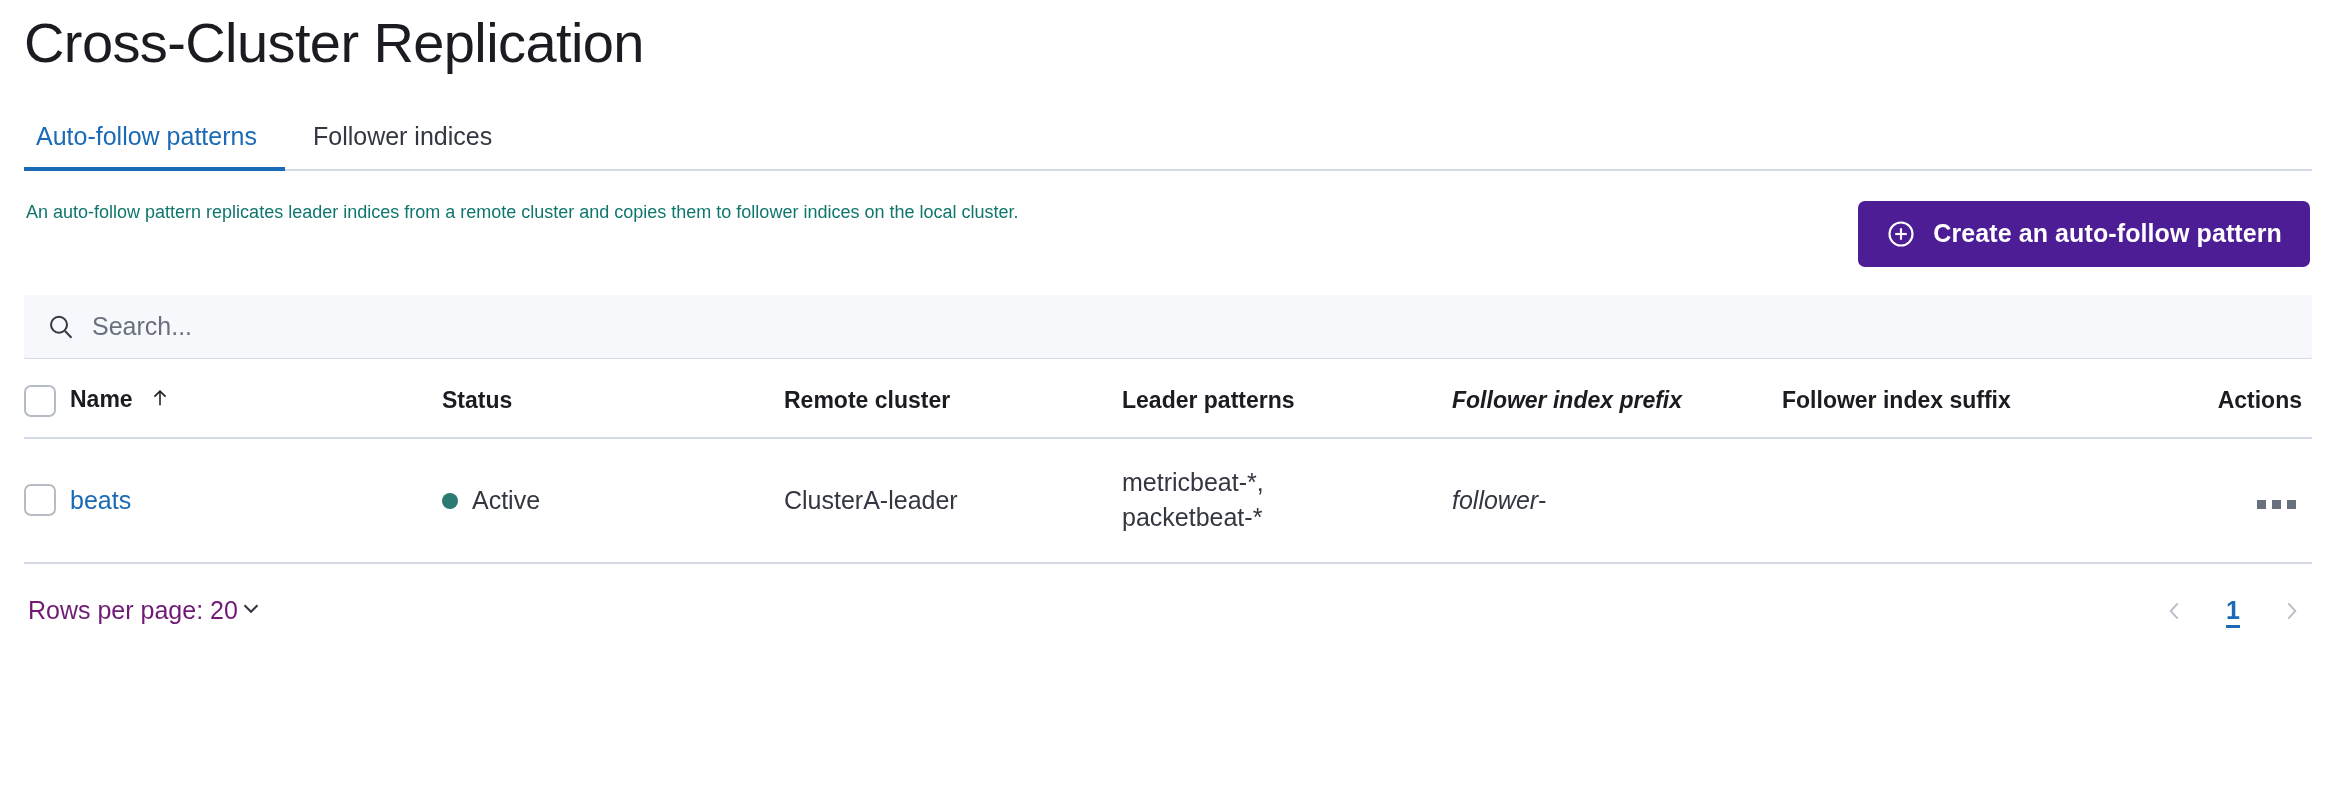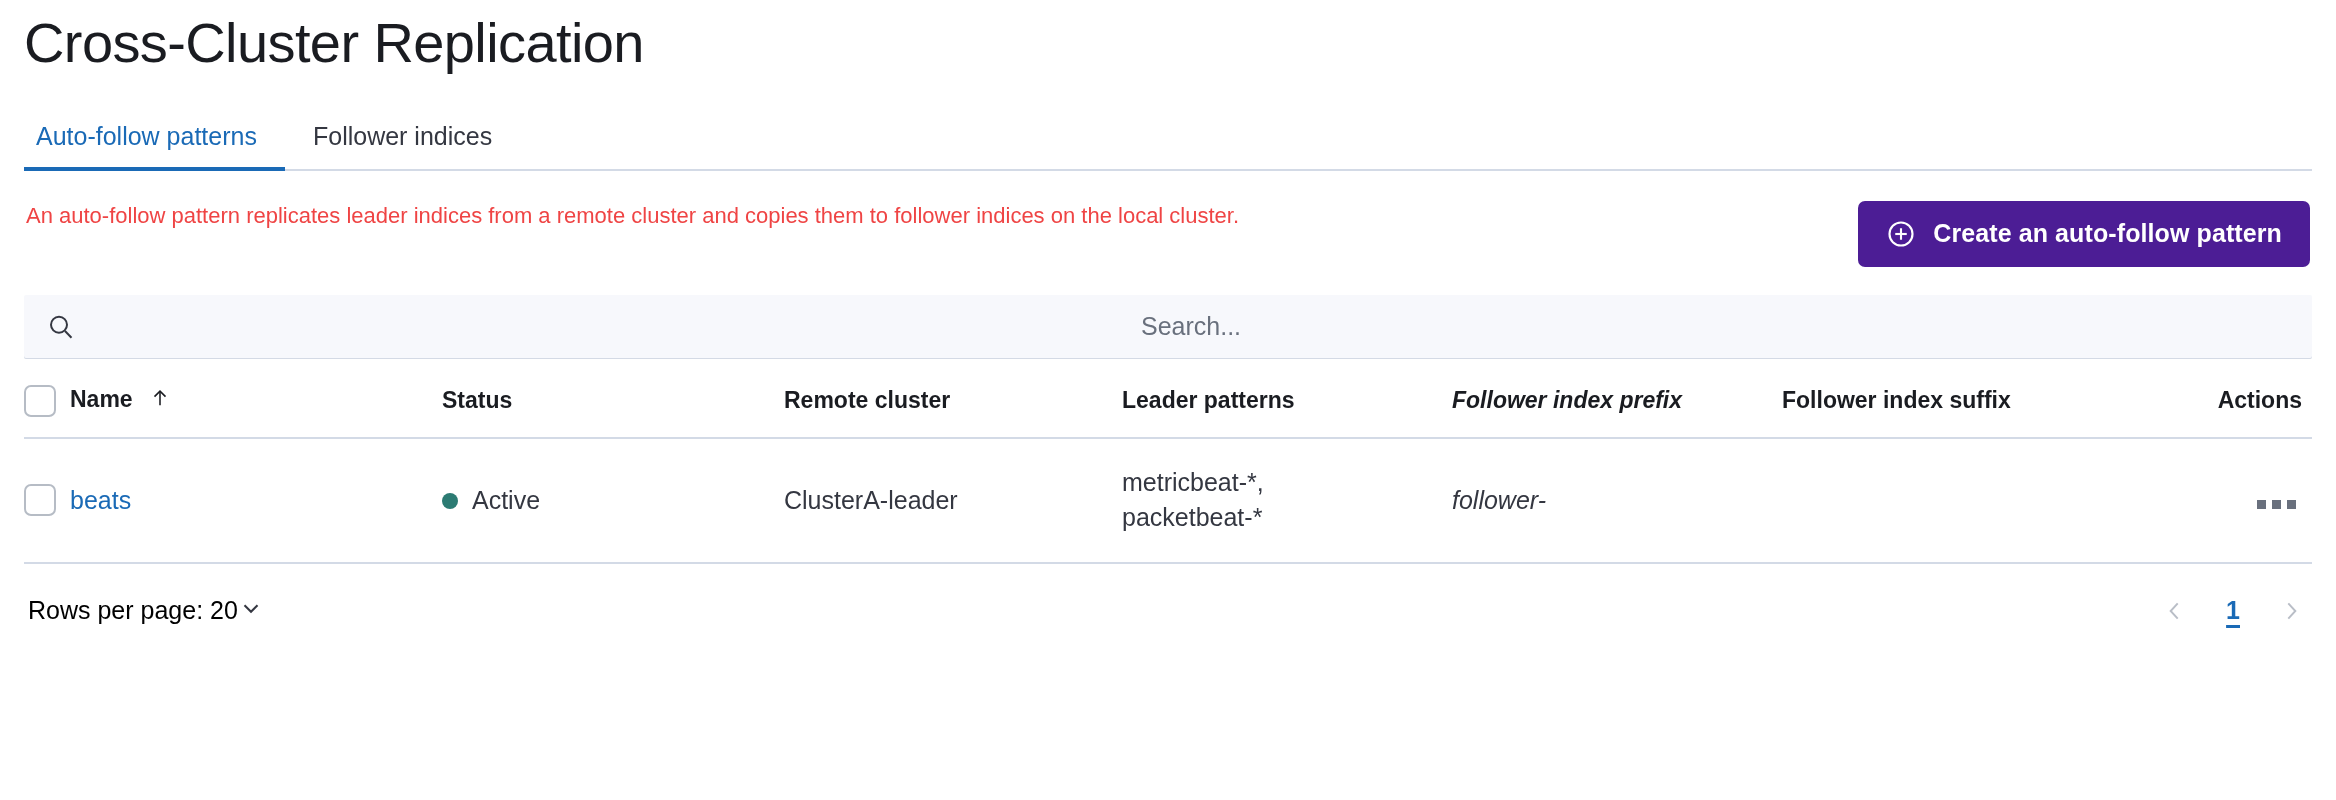--- a/index.html
+++ b/index.html
@@ -56,23 +56,23 @@
 
   
   .intro {
     display: flex;
     align-items: flex-start;
     justify-content: space-between;
     margin-top: 28px;
     padding: 0 2px;
   }
   .intro-text {
-    font-size: 22px;
+    font-size: 18px;
     line-height: 1.52;
-    color: #ef4444;
+    color: #0f766e;
     max-width: 1690px;
     font-weight: 400;
   }
   .create-btn {
     flex: 0 0 auto;
     background: #4c1d95;
     color: #ffffff;
     border: none;
     border-radius: 7px;
     height: 66px;
@@ -103,21 +103,20 @@
   .search-icon { display: inline-flex; margin-right: 16px; }
   .search-input {
     border: none;
     outline: none;
     background: transparent;
     font-family: inherit;
     font-size: 25px;
     color: #a16207;
     width: 100%;
     height: 100%;
-    text-align: center;
   }
   .search-input::placeholder { color: #69707d; opacity: 1; }
 
   
   .ccr-table { width: 100%; border-collapse: collapse; margin-top: 26px; table-layout: fixed; }
   .ccr-table th {
     text-align: left;
     font-size: 23px;
     font-weight: 700;
     color: #1a1c21;
@@ -164,21 +163,21 @@
   
   .table-footer {
     display: flex;
     align-items: center;
     justify-content: space-between;
     margin-top: 30px;
     padding: 0 4px;
   }
   .rows-per-page {
     background: none; border: none; font-family: inherit;
-    font-size: 25px; color: #000000; cursor: pointer;
+    font-size: 25px; color: #701a75; cursor: pointer;
     display: inline-flex; align-items: center; 
   }
   .pagination { display: inline-flex; align-items: center; gap: 28px; }
   .page-arrow { background: none; border: none; cursor: pointer; display: inline-flex; padding: 4px; }
   .page-num {
     background: none; border: none; font-family: inherit;
     font-size: 25px; font-weight: 700; color: #1a6ab6; cursor: pointer;
     text-decoration: underline; text-underline-offset: 6px; text-decoration-thickness: 3px;
     padding: 0 6px;
   }

